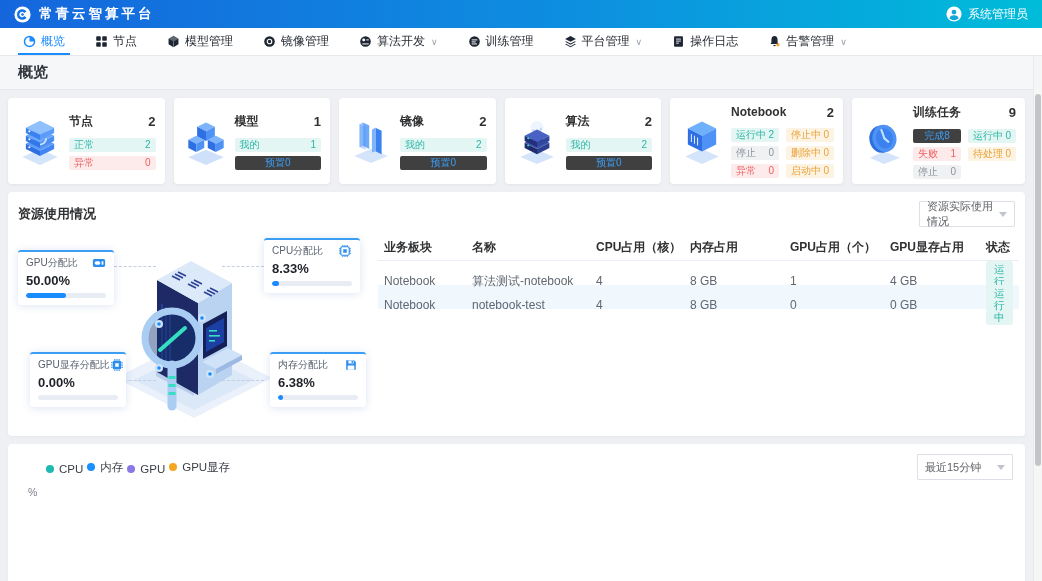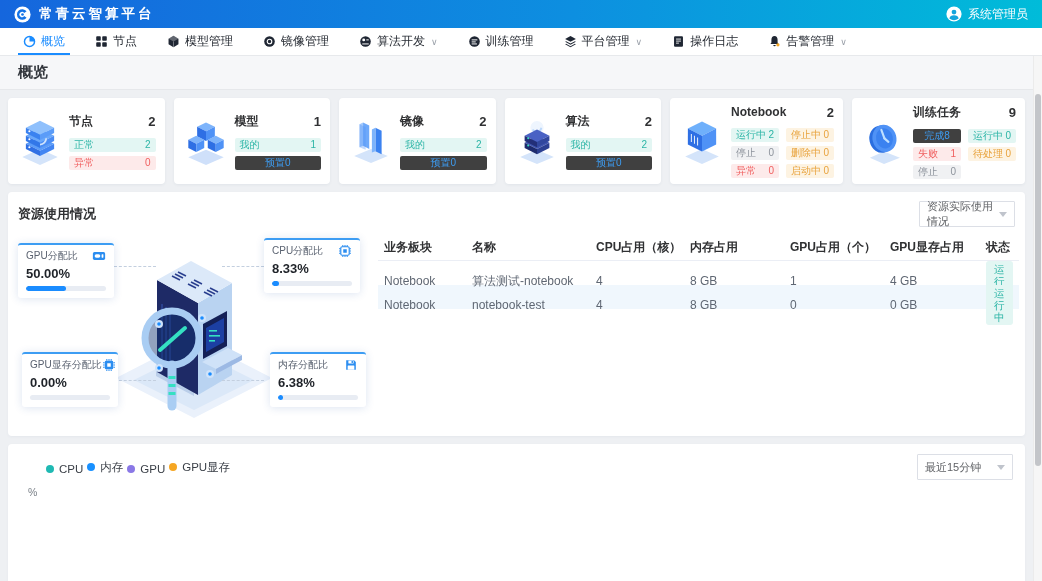--- a/index.html
+++ b/index.html
@@ -62,22 +62,22 @@
   .select { width:96px; height:26px; border:1px solid #dcdfe6; border-radius:1px;
     display:flex; align-items:center; justify-content:space-between; padding:0 7px;
     font-size:11px; color:#606266; background:#fff; cursor:pointer; }
   .caret-down { width:0; height:0; border-left:4px solid transparent; border-right:4px solid transparent;
     border-top:5px solid #c0c4cc; }
   .resource-body { display:flex; margin-top:6px; }
   .viz { position:relative; width:352px; height:192px; flex:0 0 auto; }
   .server-svg { position:absolute; left:92px; top:0; width:168px; height:192px; }
   .gauge { position:absolute; width:96px; background:#fff; border-radius:3px;
     border-top:2px solid #3d9df3; box-shadow:0 1px 8px rgba(40,90,170,.16); padding:4px 8px 7px; }
-  .pos-top-left{left:0;top:9px} .pos-top-right{left:246px;top:4px}
-  .pos-bottom-left{left:4px;top:118px} .pos-bottom-right{left:252px;top:118px}
+  .pos-top-left{left:0;top:16px} .pos-top-right{left:246px;top:4px}
+  .pos-bottom-left{left:12px;top:118px} .pos-bottom-right{left:252px;top:118px}
   .gauge-label-row { display:flex; justify-content:space-between; align-items:center; }
   .gauge-label { font-size:10px; color:#5a6270; white-space:nowrap; }
   .gauge-ic { width:14px; height:14px; flex:0 0 auto; }
   .gauge-ic svg { width:100%; height:100%; }
   .gauge-value { font-size:13px; font-weight:bold; color:#1f2329; margin:3px 0 5px; }
   .gauge-bar { height:5px; border-radius:3px; background:#e8ecf3; overflow:hidden; }
   .gauge-fill { height:100%; border-radius:3px; background:#1a8cff; }
   .dash { position:absolute; border-top:1px dashed #c3cfdf; width:42px; height:0; }
   .dash1{left:96px;top:32px} .dash2{left:204px;top:32px}
   .dash3{left:96px;top:146px} .dash4{left:204px;top:146px}

